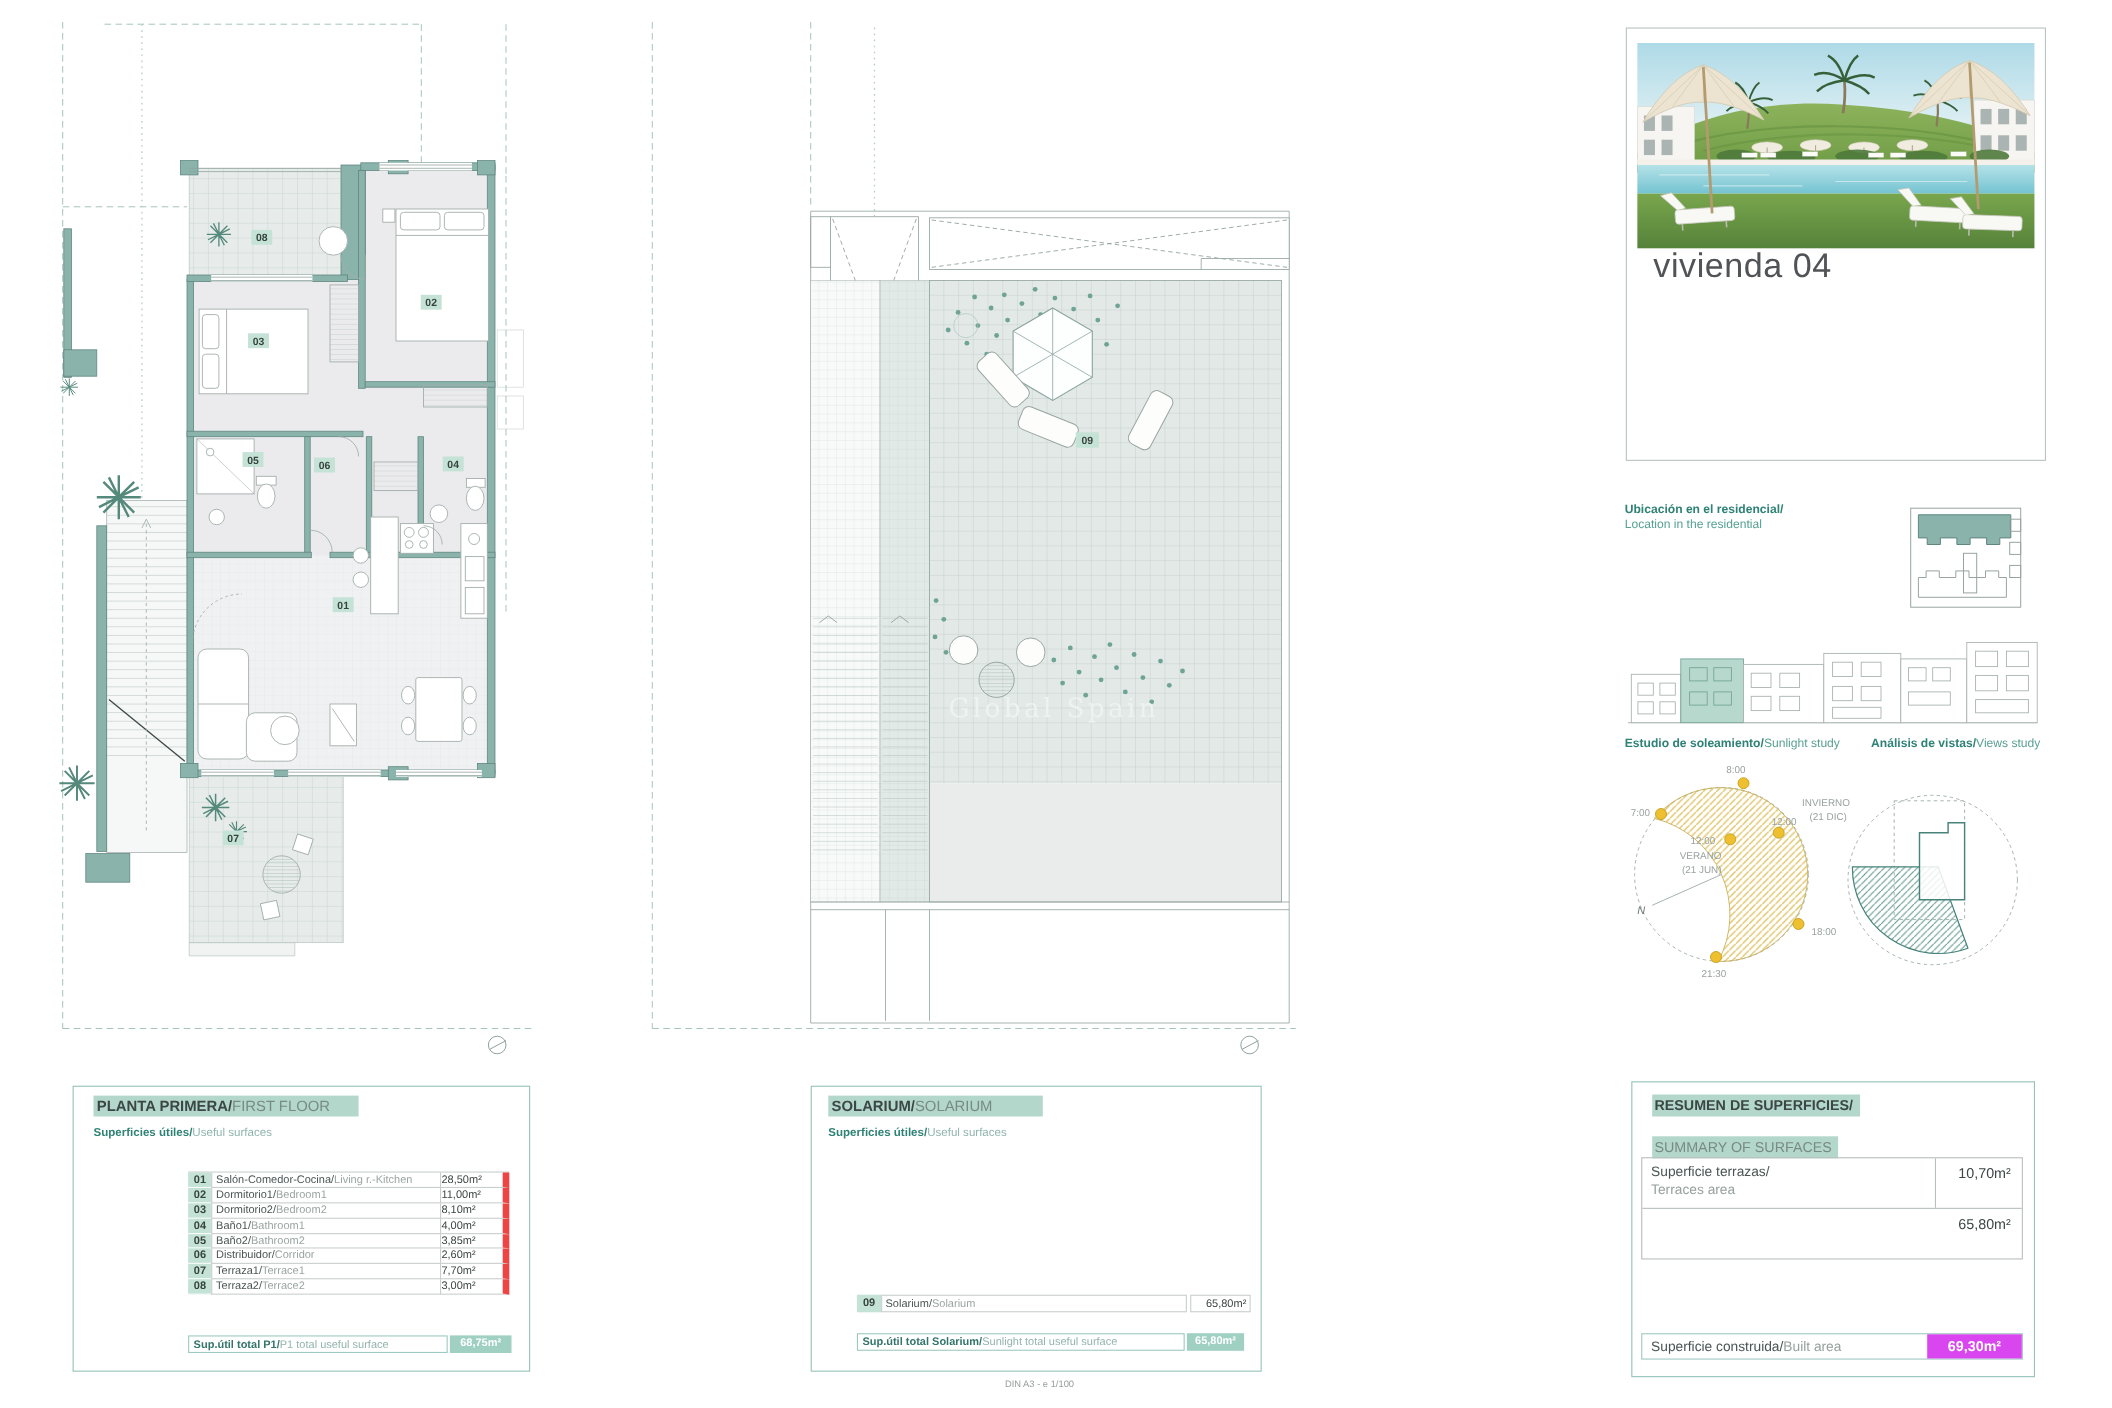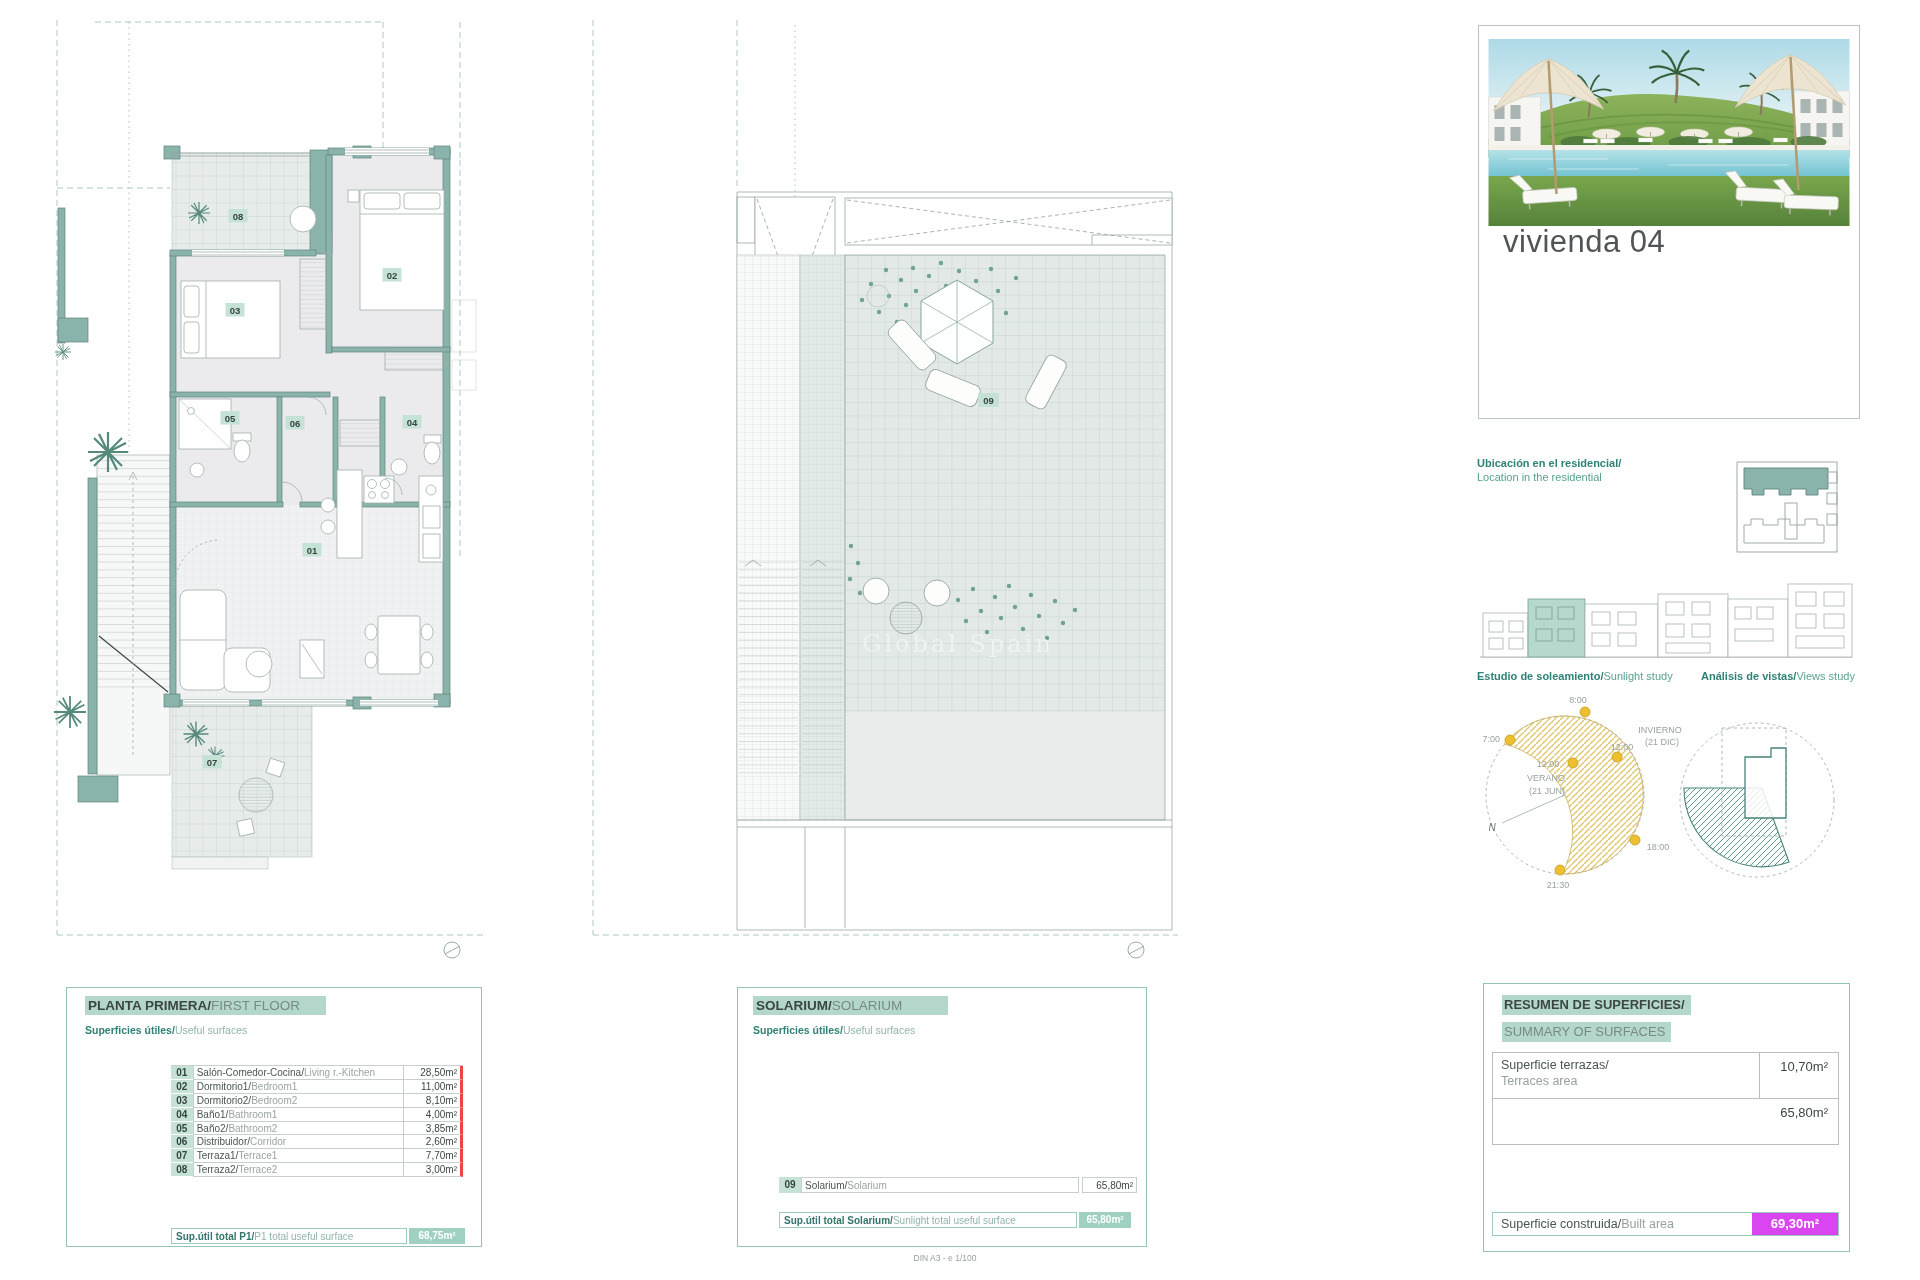--- a/index.html
+++ b/index.html
@@ -32,35 +32,35 @@
   .t-title .hl2{background:#b3d8cb;padding:2px 46px 2px 3px;}
   .t-title b{color:#3c4745;}
   .t-title .en{color:#798a85;}
   .t-sub{position:absolute;left:18px;top:36px;font-size:10.5px;}
   .t-sub b{color:#2f8276;}
   .t-sub span{color:#8fb5ac;}
   .ff-table{position:absolute;left:104px;top:77px;width:292px;font-size:10px;border-top:1px solid #c9cfcd;}
   .ff-row{display:flex;height:13.9px;line-height:13.9px;}
   .ff-row .num{width:22px;background:#c4e2d6;color:#37433f;font-weight:bold;text-align:center;border-bottom:1px solid #fff;}
   .ff-row .nm{width:209px;border-left:1px solid #c9cfcd;border-right:1px solid #c9cfcd;border-bottom:1px solid #c9cfcd;padding-left:3px;white-space:nowrap;overflow:hidden;}
-  .ff-row .val{width:54px;border-right:3px solid #ef4444;border-bottom:1px solid #c9cfcd;text-align:right;padding-right:3px;color:#3c4745;}
+  .ff-row .val{width:54px;border-right:6px solid #ef4444;border-bottom:1px solid #c9cfcd;padding-right:3px;color:#3c4745;}
   .nm .es{color:#4a5553;}
   .nm .en{color:#9aa5a2;text-align:right;}
   .trow{position:absolute;display:flex;font-size:10px;height:16px;line-height:16px;}
   .trow .lbl{border:1px solid #9ec9c0;padding-left:4px;white-space:nowrap;overflow:hidden;}
   .trow .lbl b{color:#33756b;}
   .trow .lbl span{color:#93b3ac;}
   .trow .badge{background:#9fd0c2;color:#fff;text-align:center;font-weight:bold;margin-left:2px;}
   .sol-row{position:absolute;left:41px;top:189px;display:flex;font-size:10px;height:16px;line-height:16px;}
   .sol-row .num{width:22px;background:#c4e2d6;color:#37433f;font-weight:bold;text-align:center;}
   .sol-row .nm{width:273px;border:1px solid #c9cfcd;padding-left:3px;}
   .sol-row .val{width:50px;border:1px solid #c9cfcd;margin-left:3px;text-align:right;padding-right:3px;color:#3c4745;}
   .sum-title{position:absolute;left:18px;top:11px;font-size:13px;line-height:18px;}
   .sum-title .l1{background:#b3d8cb;padding:1px 6px 1px 2px;color:#3c4745;font-weight:bold;display:inline-block;}
-  .sum-title .l2{background:#b3d8cb;padding:1px 6px 1px 2px;color:#798a85;display:inline-block;margin-top:7px;}
+  .sum-title .l2{background:#b3d8cb;padding:1px 6px 1px 2px;color:#798a85;display:inline-block;margin-top:18px;}
   .sum-table{position:absolute;left:8px;top:68px;width:345px;border:1px solid #b9bfbe;}
   .sum-row{display:flex;border-bottom:1px solid #b9bfbe;height:45px;}
   .sum-row:last-child{border-bottom:none;}
   .sum-row .lbl{width:258px;border-right:1px solid #b9bfbe;padding:4px 0 0 8px;font-size:12.5px;line-height:16px;}
   .sum-row .lbl .es{display:block;color:#4a5553;}
   .sum-row .lbl .en{display:block;color:#97a19e;}
   .sum-row .val{flex:1;text-align:right;padding:6px 10px 0 0;font-size:13px;color:#3c4745;}
   .sum-total{position:absolute;left:8px;top:228px;width:345px;height:22px;border:1px solid #9ec9c0;display:flex;line-height:22px;}
   .sum-total .lbl{flex:1;padding-left:8px;font-size:12.5px;white-space:nowrap;}
   .sum-total .lbl .es{color:#4a5553;}
@@ -585,21 +585,21 @@
           <div class="num">07</div>
           <div class="nm"><span class="es">Terraza1/</span><span class="en">Terrace1</span></div>
           <div class="val">7,70m²</div>
         </div>
     <div class="ff-row">
           <div class="num">08</div>
           <div class="nm"><span class="es">Terraza2/</span><span class="en">Terrace2</span></div>
           <div class="val">3,00m²</div>
         </div>
   </div>
-  <div class="trow" style="left:104px;top:240px">
+  <div class="trow" style="left:104px;top:226px">
     <div class="lbl" style="width:230px"><b>Sup.útil total P1/</b><span>P1 total useful surface</span></div>
     <div class="badge" style="width:56px">68,75m²</div>
   </div>
 </div>
 
 <div class="tbox" style="left:737px;top:987px;width:408px;height:258px">
   <div class="t-title" style="left:15px">
     <span class="hl2"><b>SOLARIUM/</b><span class="en">SOLARIUM</span></span>
   </div>
   <div class="t-sub" style="left:15px">

